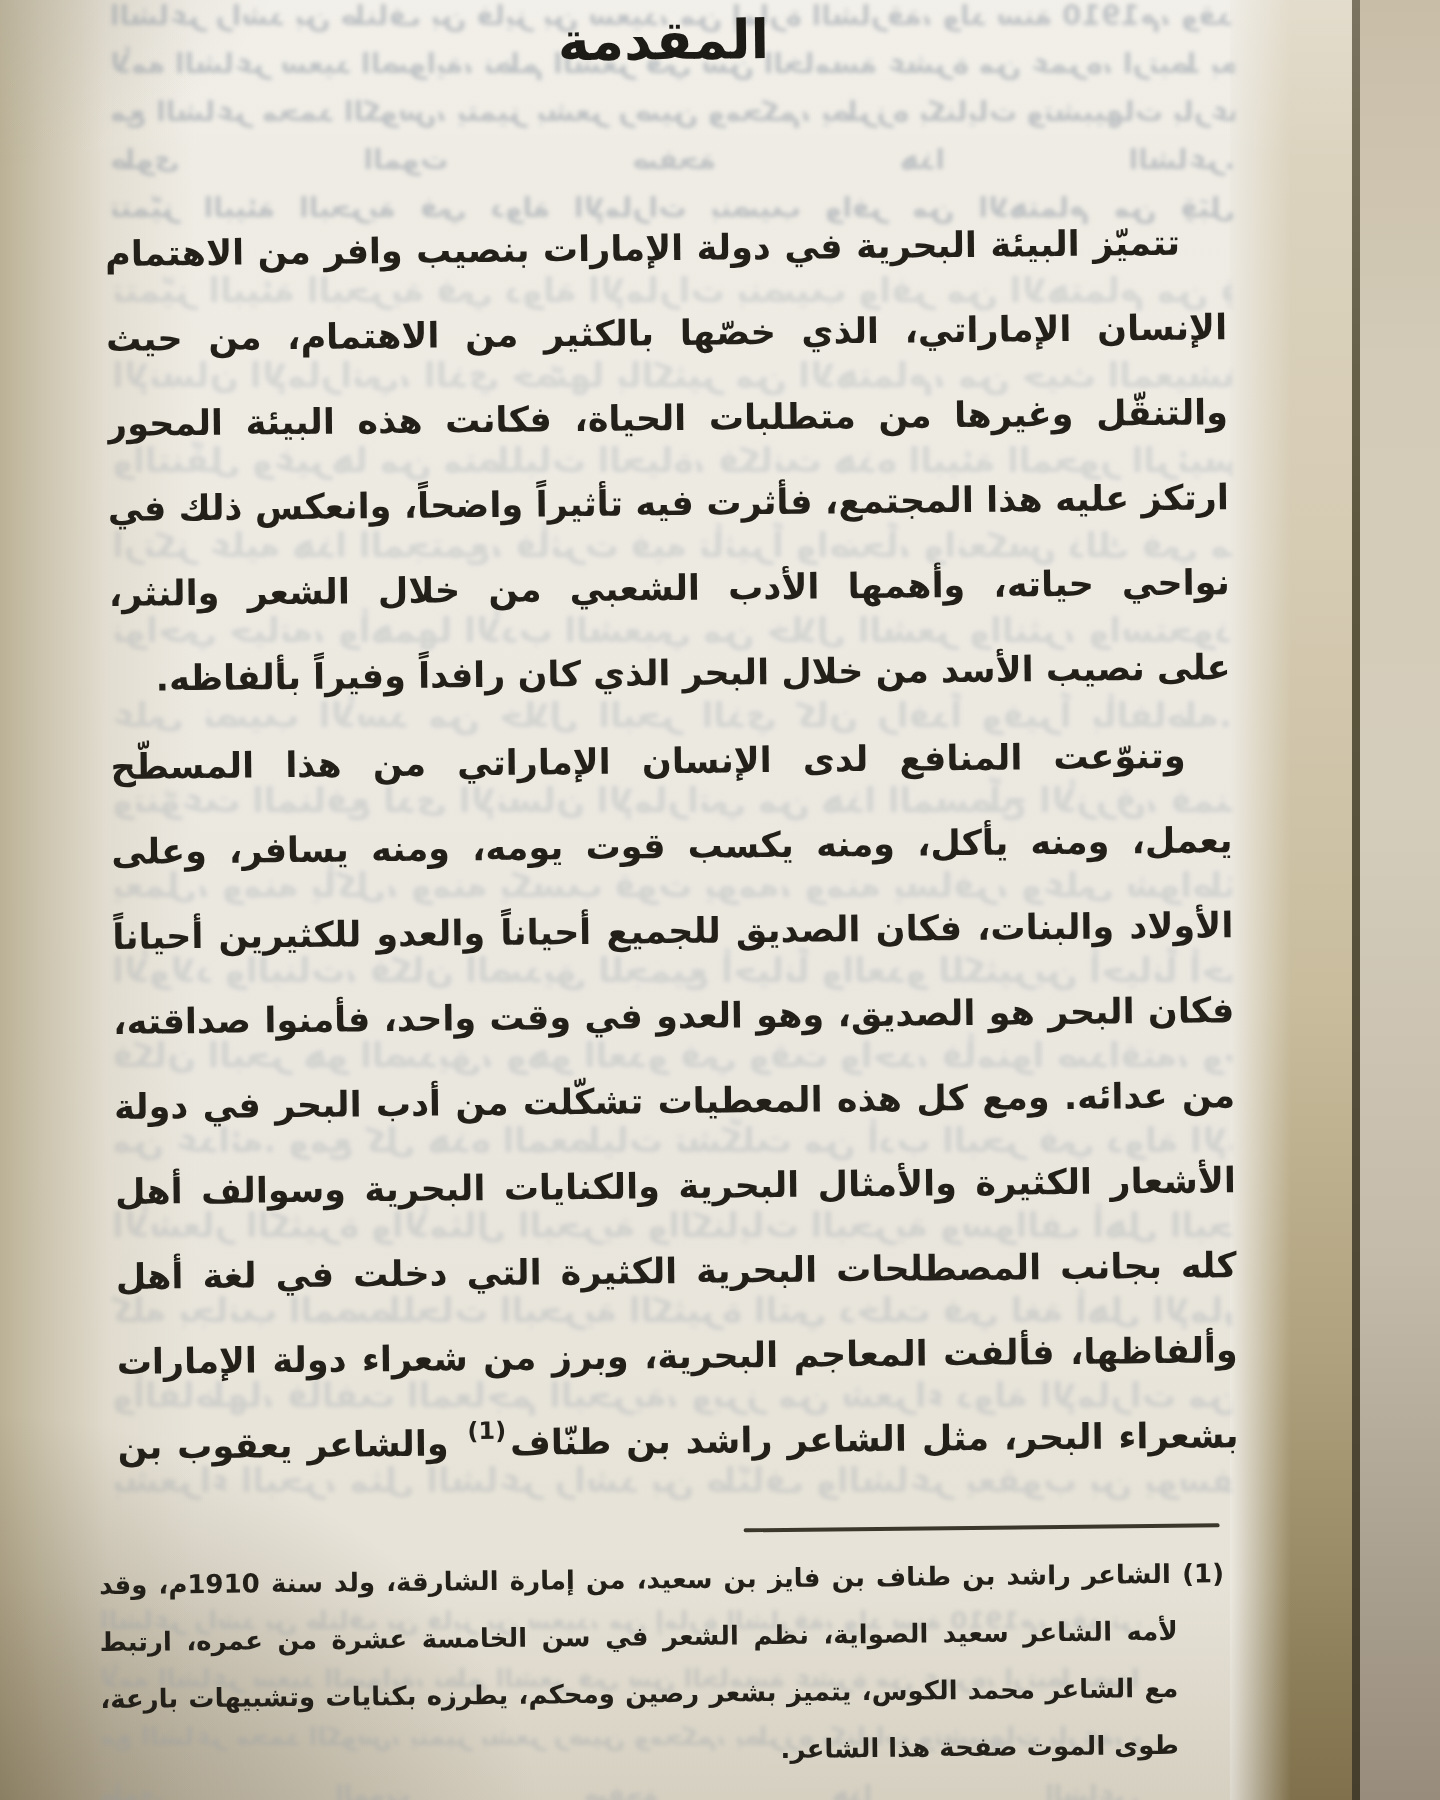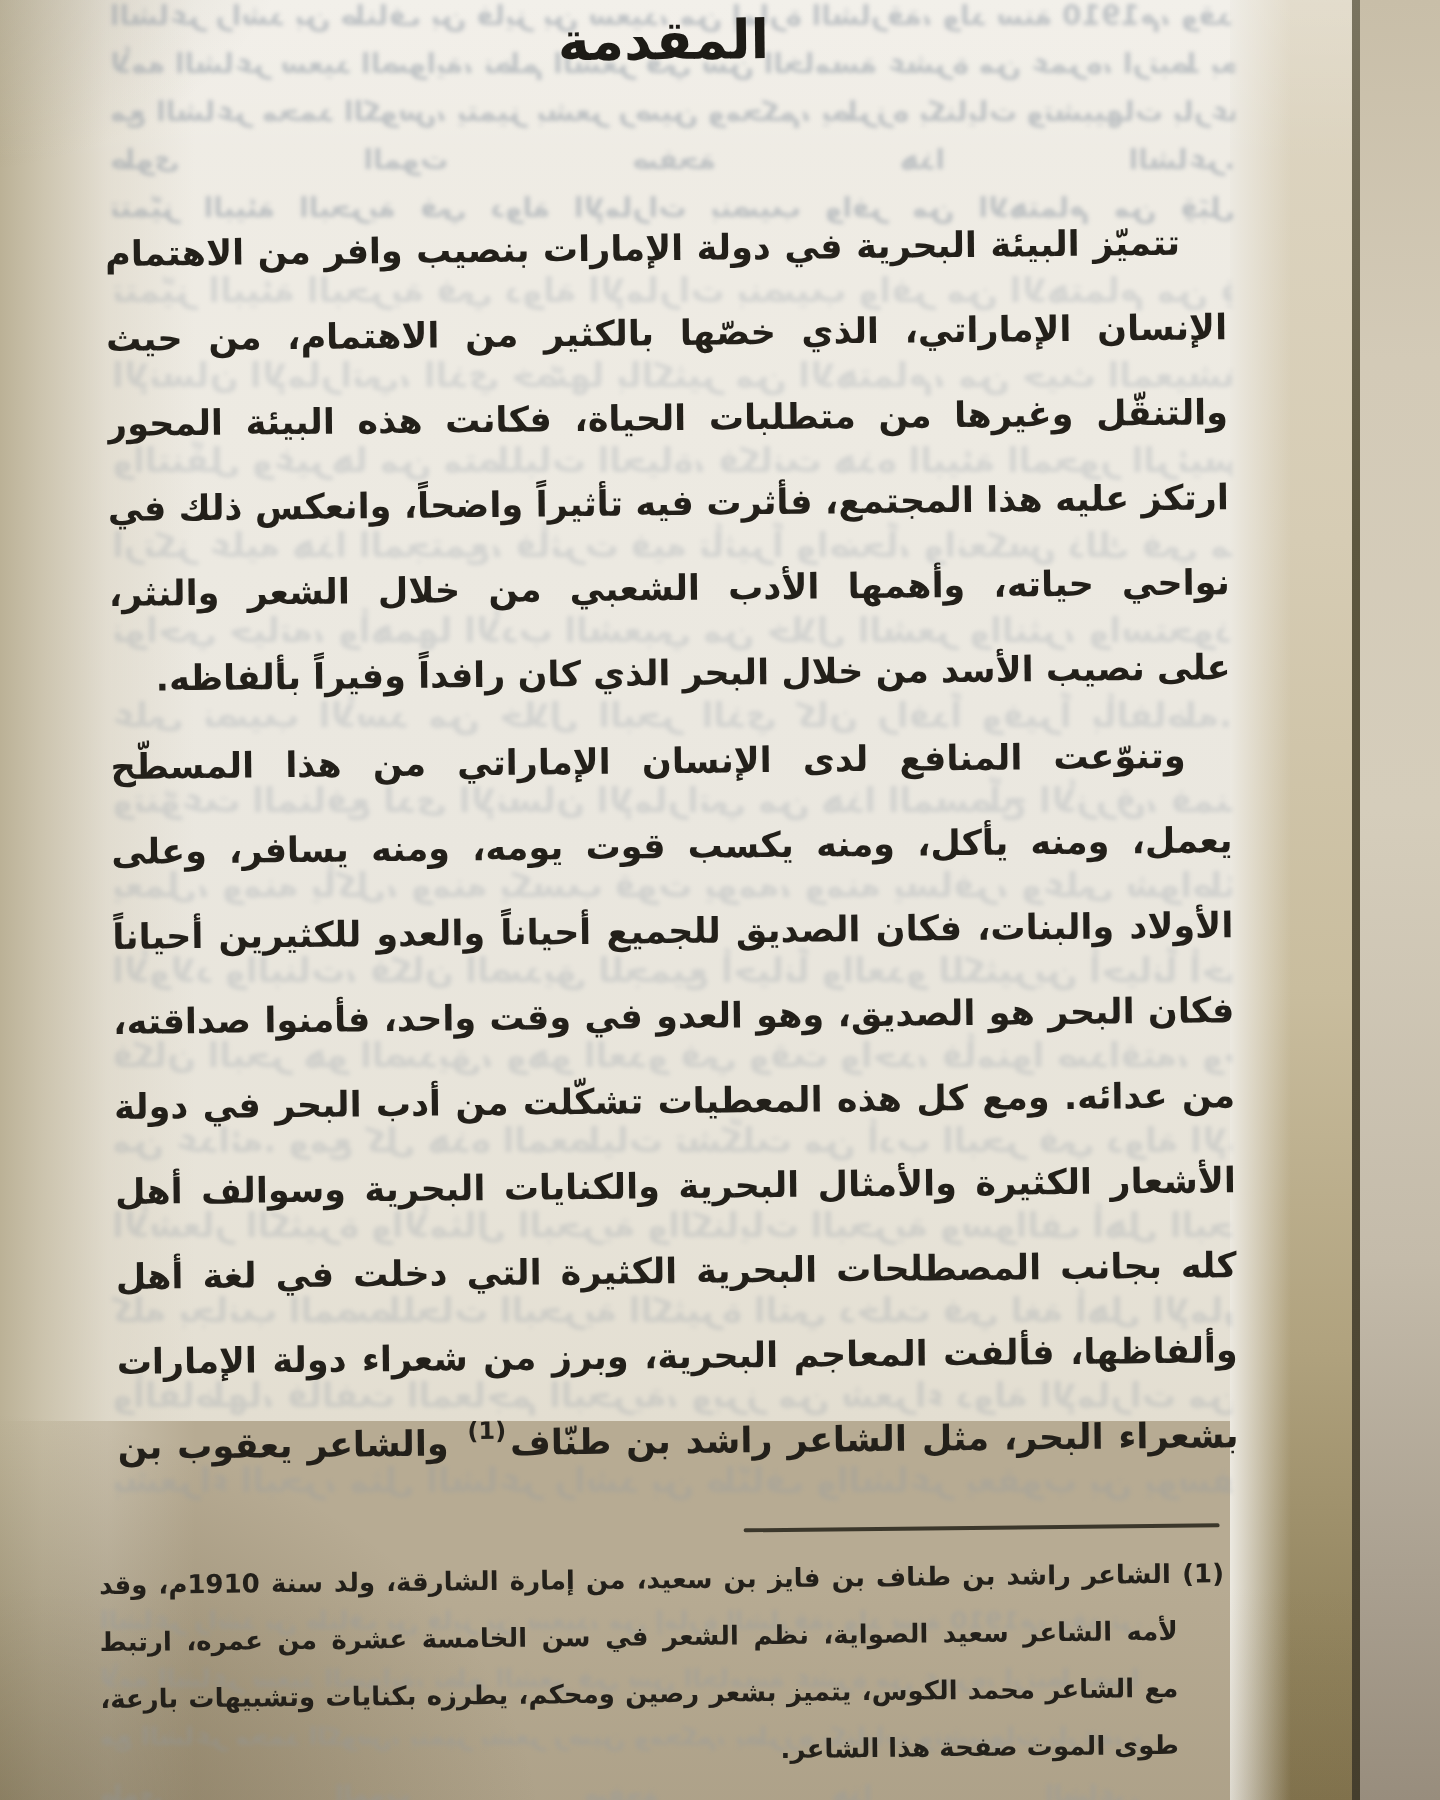--- a/index.html
+++ b/index.html
@@ -5,21 +5,21 @@
   html,body{margin:0;padding:0;}
   body{
     width:1440px;height:1800px;overflow:hidden;
     background:#b7ab93;
     font-family:"DejaVu Sans",sans-serif;
   }
   .photo{position:relative;width:1440px;height:1800px;overflow:hidden;}
 
   
   .page-main{
-    position:absolute;left:0;top:0;width:1352px;height:1421px;
+    position:absolute;left:0;top:0;width:1352px;height:1800px;
     background:linear-gradient(180deg,#f0ede6 0%,#edeae2 30%,#eae7df 60%,#e7e3d8 85%,#e3ded1 100%);
   }
   .left-edge-shade{
     position:absolute;left:0;top:0;width:195px;height:1800px;
     background:linear-gradient(270deg,rgba(233,230,221,0) 0%,rgba(216,209,192,.5) 45%,rgba(199,190,166,.85) 78%,rgba(187,177,150,1) 100%);
   }
   .fore-edge{
     position:absolute;left:1230px;top:0;width:122px;height:1800px;
     background-image:
       linear-gradient(90deg,rgba(236,233,225,1) 0%,rgba(236,233,225,0) 50%),

